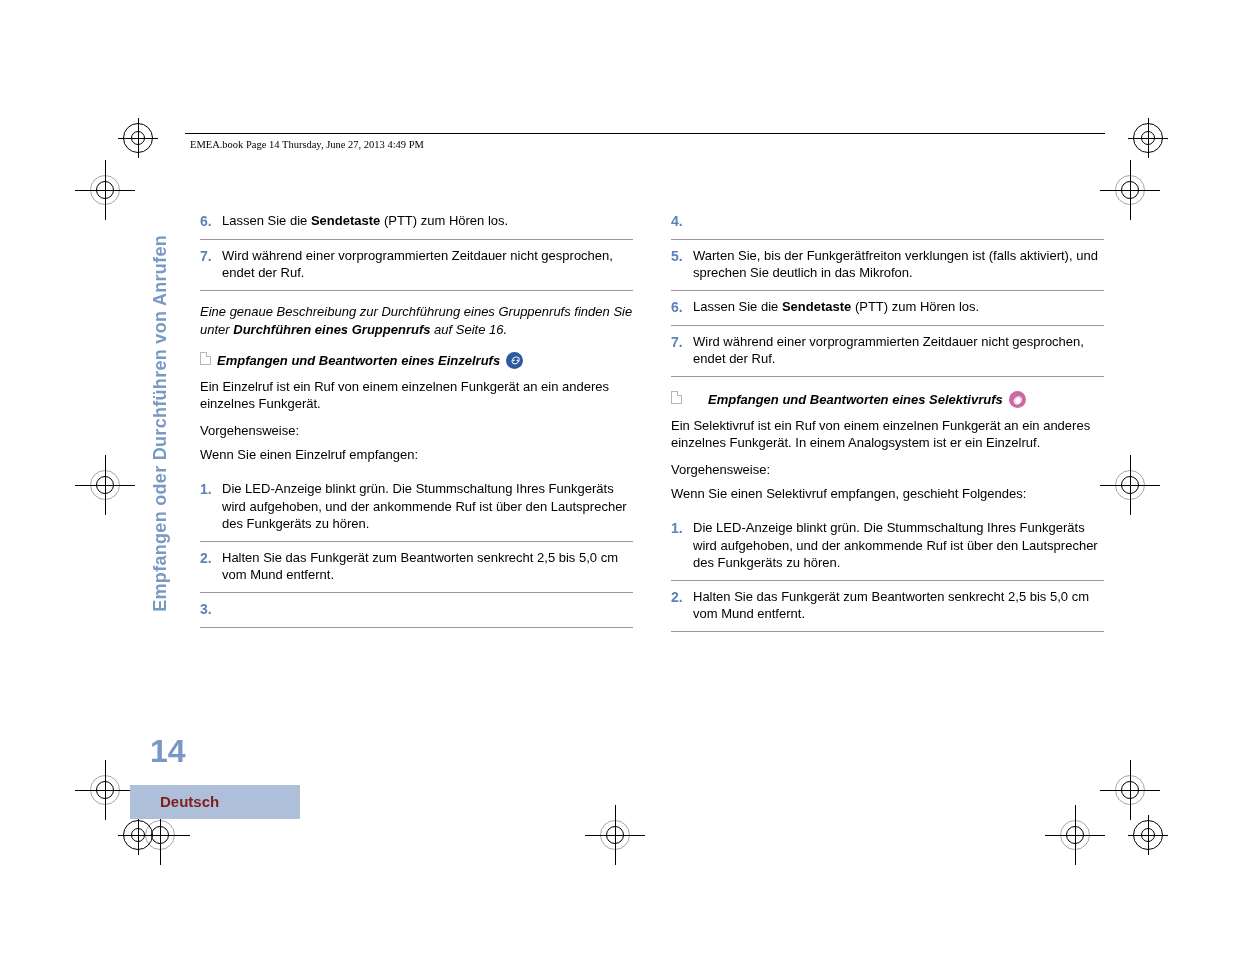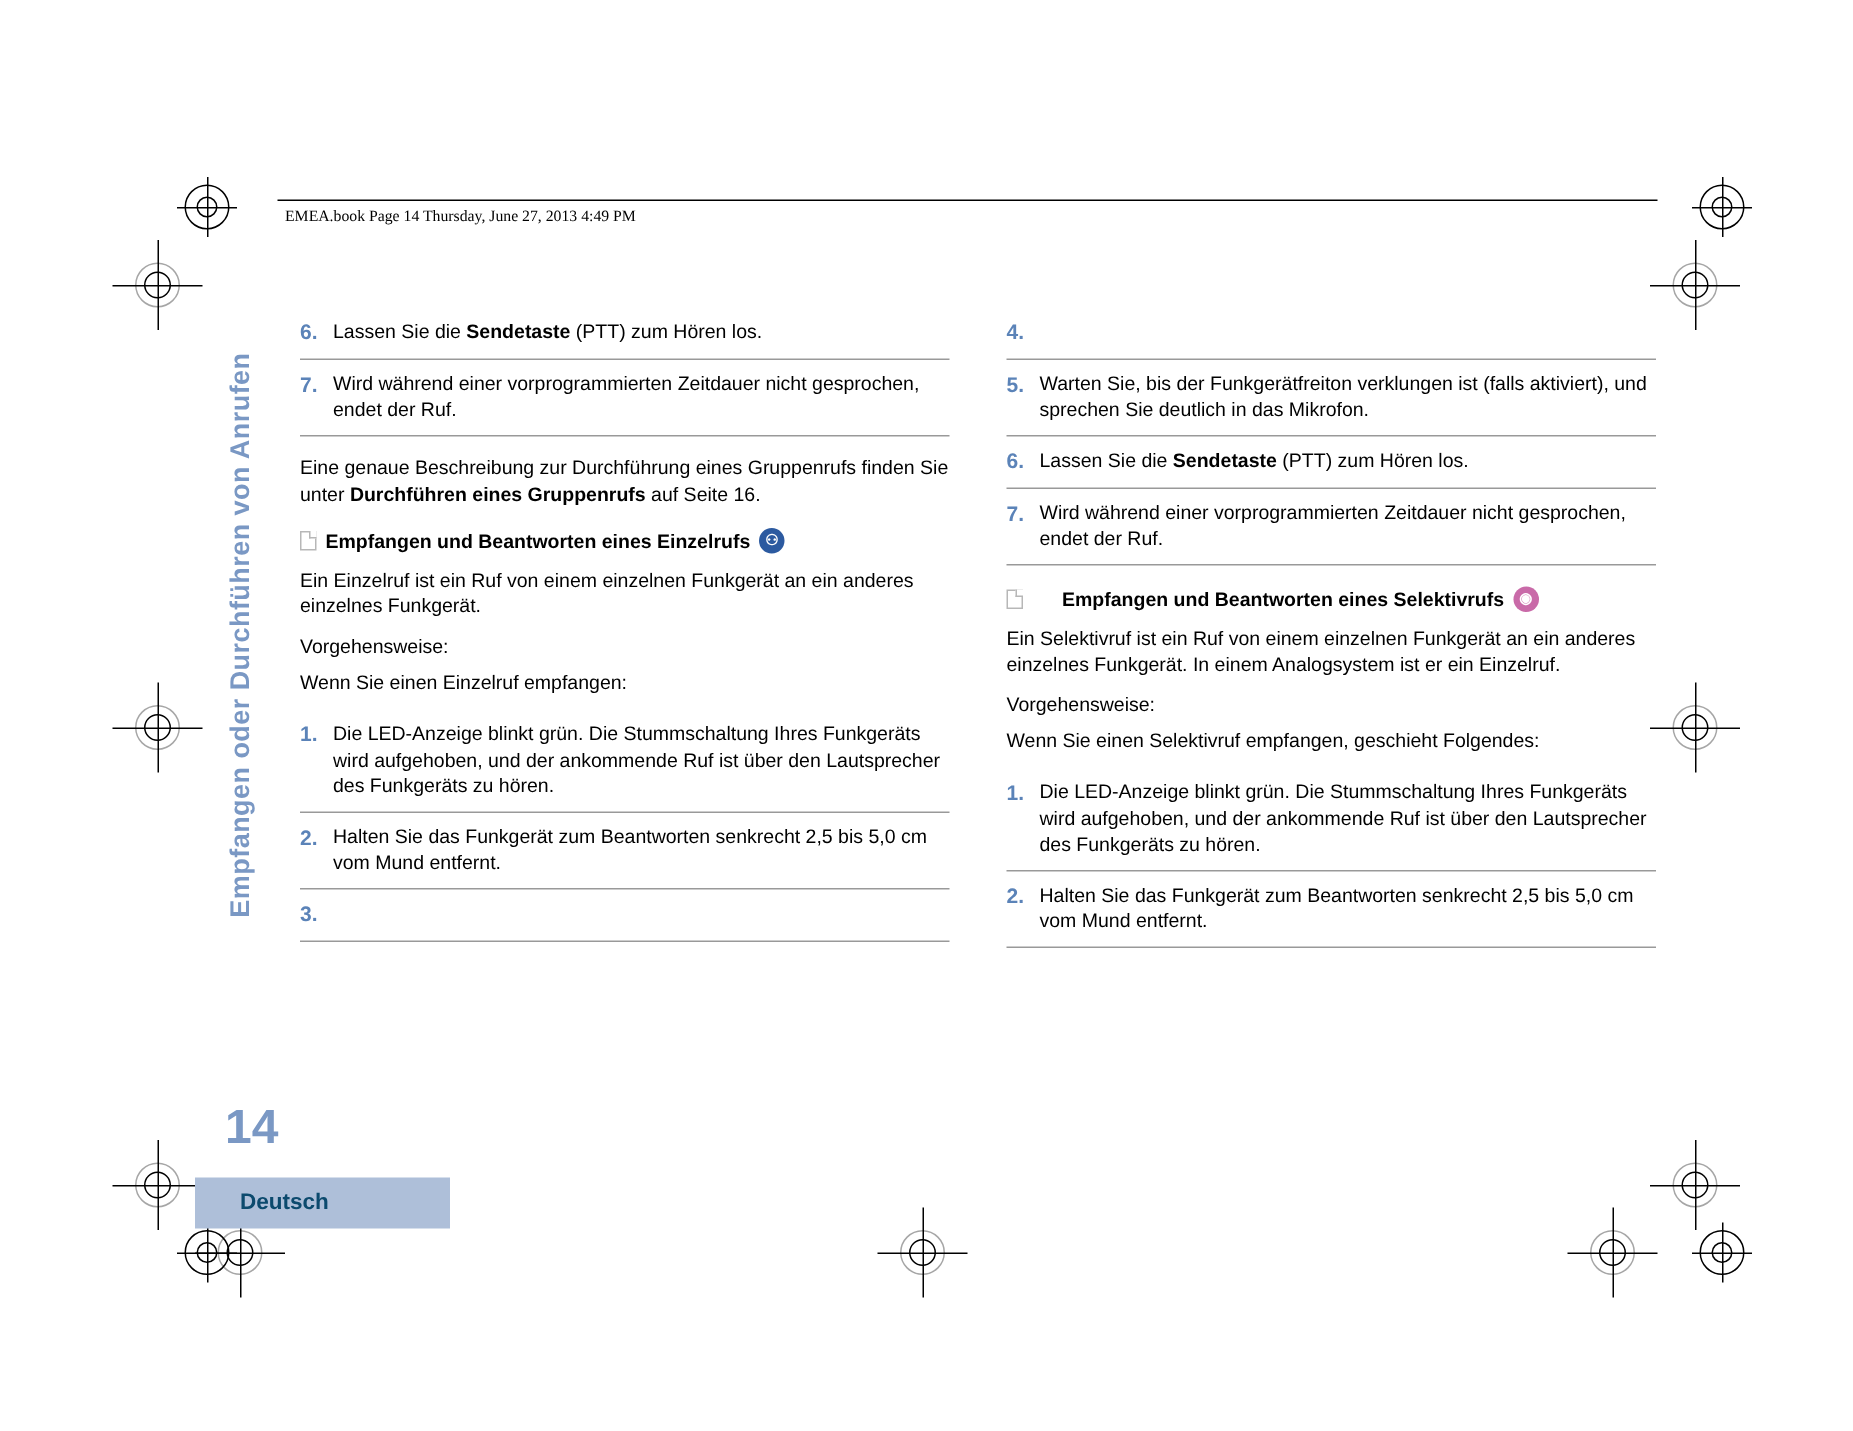--- a/index.html
+++ b/index.html
@@ -4,28 +4,28 @@
 <style>
   * { box-sizing: border-box; margin: 0; padding: 0; }
   body { background: #fff; font-family: Arial, Helvetica, sans-serif; font-size: 13px; color: #000; width: 1235px; height: 954px; position: relative; }
   .page-frame { position: absolute; left: 130px; top: 105px; width: 975px; height: 730px; }
   .header-line { position: absolute; left: 55px; top: 28px; width: 920px; border-top: 1px solid #000; }
   .header-text { position: absolute; left: 60px; top: 34px; font-size: 10.5px; font-family: "Times New Roman", serif; }
   .content { position: absolute; left: 70px; top: 100px; width: 905px; display: flex; gap: 38px; }
   .col { width: 433px; }
   .side-title { position: absolute; left: 20px; top: 130px; font-size: 18px; font-weight: bold; color: #7a98c4; writing-mode: vertical-rl; transform: rotate(180deg); letter-spacing: .3px; }
   .page-num { position: absolute; left: 20px; top: 628px; font-size: 32px; font-weight: bold; color: #7a98c4; }
-  .footer-bar { position: absolute; left: 0; top: 680px; width: 170px; height: 34px; background: #aebfd9; color: #0c4a6e; font-weight: bold; font-size: 15px; padding: 8px 0 0 30px; }
+  .footer-bar { position: absolute; left: 0; top: 680px; width: 170px; height: 34px; background: #aebfd9; color: #7f1d1d; font-weight: bold; font-size: 15px; padding: 8px 0 0 30px; }
   ol.steps { list-style: none; margin: 0; }
   ol.steps li { display: flex; padding: 7px 0 8px 0; border-bottom: 1px solid #999; line-height: 1.35; }
   ol.steps li:last-child { border-bottom: 1px solid #999; }
   .num { color: #5b83b8; font-weight: bold; font-size: 14px; width: 22px; flex-shrink: 0; }
   .step-body { flex: 1; }
-  .note { margin: 12px 0 14px 0; line-height: 1.35; }
-  .subhead { font-weight: bold; margin: 14px 0 8px 0; display: flex; align-items: center; gap: 6px; line-height: 1.35; }
+  .note { font-style: italic; margin: 12px 0 14px 0; line-height: 1.35; }
+  .subhead { font-weight: bold; margin: 14px 0 8px 0; display: flex; gap: 6px; line-height: 1.35; font-style: italic; }
   .doc-icon { display: inline-block; width: 11px; height: 13px; border: 1px solid #888; position: relative; opacity: .6; }
   .doc-icon::after { content: ""; position: absolute; right: -1px; top: -1px; width: 4px; height: 4px; background: #fff; border-left: 1px solid #888; border-bottom: 1px solid #888; }
   .badge { display: inline-flex; width: 17px; height: 17px; border-radius: 50%; align-items: center; justify-content: center; font-size: 10px; color: #fff; }
   .badge-blue { background: #2c5aa0; }
   .badge-pink { background: #c96aa8; }
   .para { margin: 8px 0 10px 0; line-height: 1.35; }
   .proc { font-weight: normal; margin: 10px 0 6px 0; }
   .reg-mark { position: absolute; width: 40px; height: 40px; }
   .reg-mark .c1 { position:absolute; left:50%; top:50%; width:30px; height:30px; border:1px solid #000; border-radius:50%; transform:translate(-50%,-50%);}
   .reg-mark .c2 { position:absolute; left:50%; top:50%; width:14px; height:14px; border:1px solid #000; border-radius:50%; transform:translate(-50%,-50%);}

